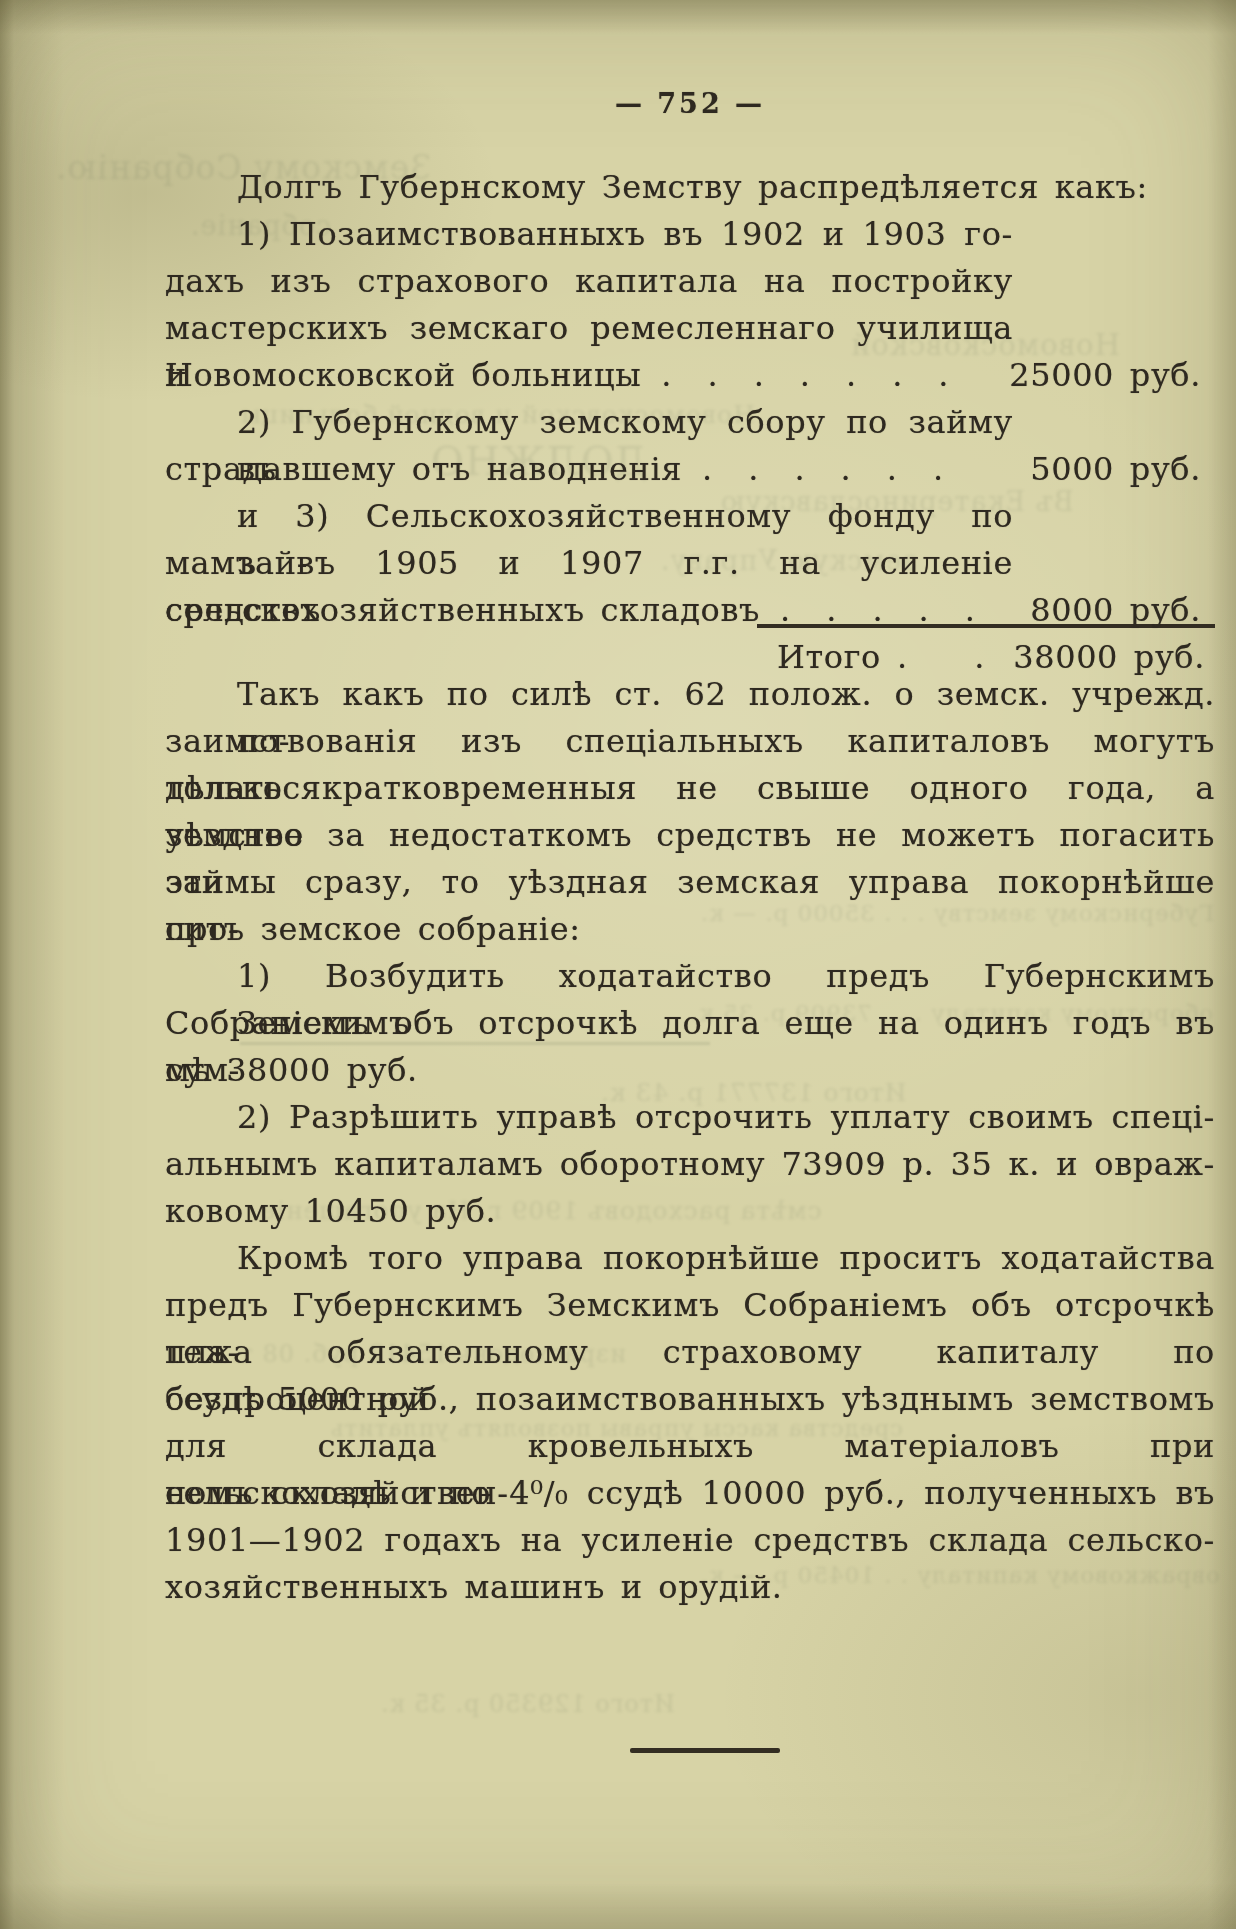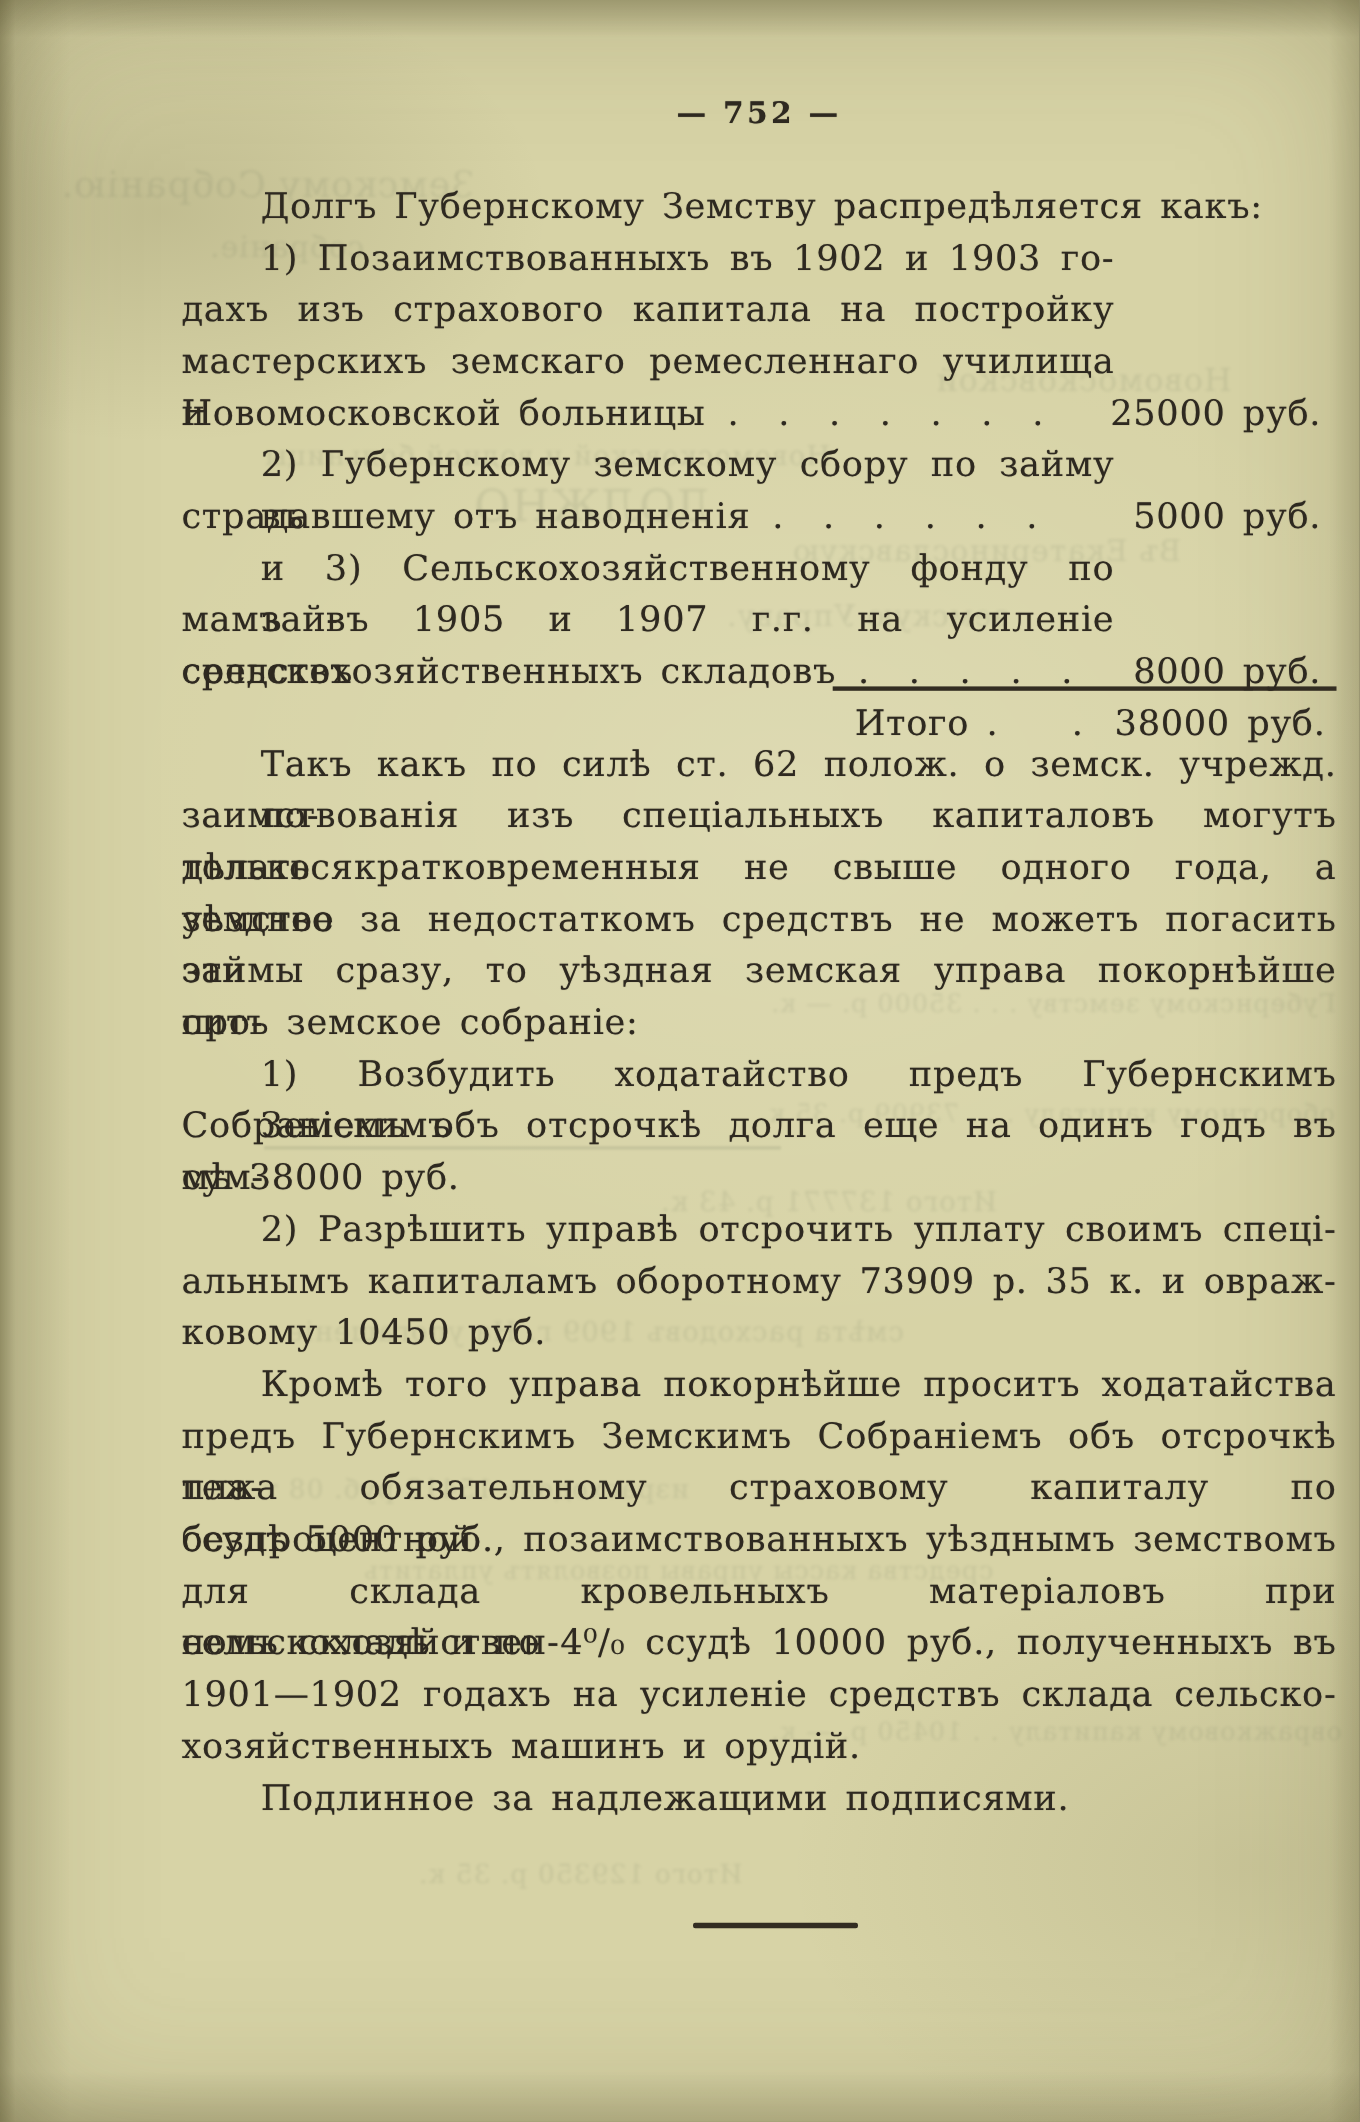--- a/index.html
+++ b/index.html
@@ -143,18 +143,17 @@
       <div class="line p just">альнымъ капиталамъ оборотному 73909 р. 35 к. и овраж-</div>
       <div class="line p">ковому 10450 руб.</div>
       <div class="line p ind just">Кромѣ того управа покорнѣйше проситъ ходатайства</div>
       <div class="line p just">предъ Губернскимъ Земскимъ Собраніемъ объ отсрочкѣ пла-</div>
       <div class="line p just">тежа обязательному страховому капиталу по безпроцентной</div>
       <div class="line p just">ссудѣ 5000 руб., позаимствованныхъ уѣзднымъ земствомъ</div>
       <div class="line p just">для склада кровельныхъ матеріаловъ при сельскохозяйствен-</div>
       <div class="line p just">номъ складѣ и по 4⁰/₀ ссудѣ 10000 руб., полученныхъ въ</div>
       <div class="line p just">1901—1902 годахъ на усиленіе средствъ склада сельско-</div>
       <div class="line p">хозяйственныхъ машинъ и орудій.</div>
-      <div class="line p ind">Подлинное за надлежащими подписями.</div>
     </div>
 
   <div class="end-rule"></div>
 
 </div>
 
 </body></html>

